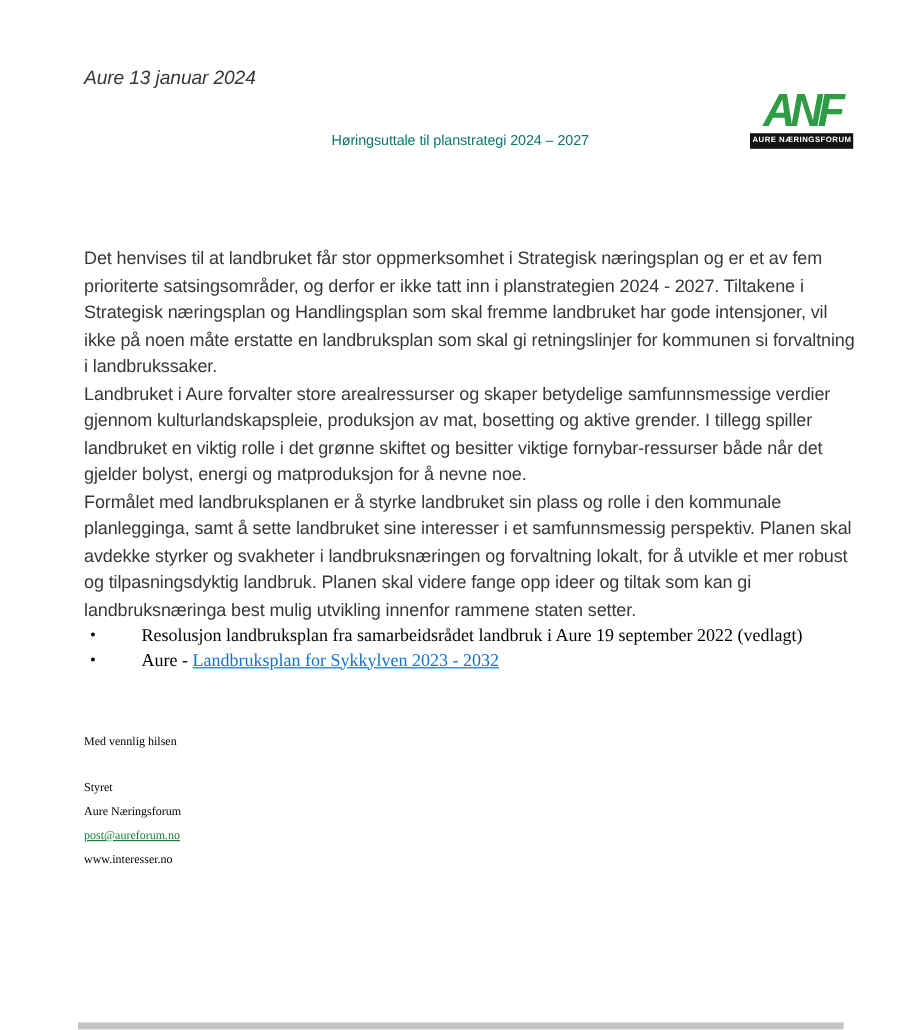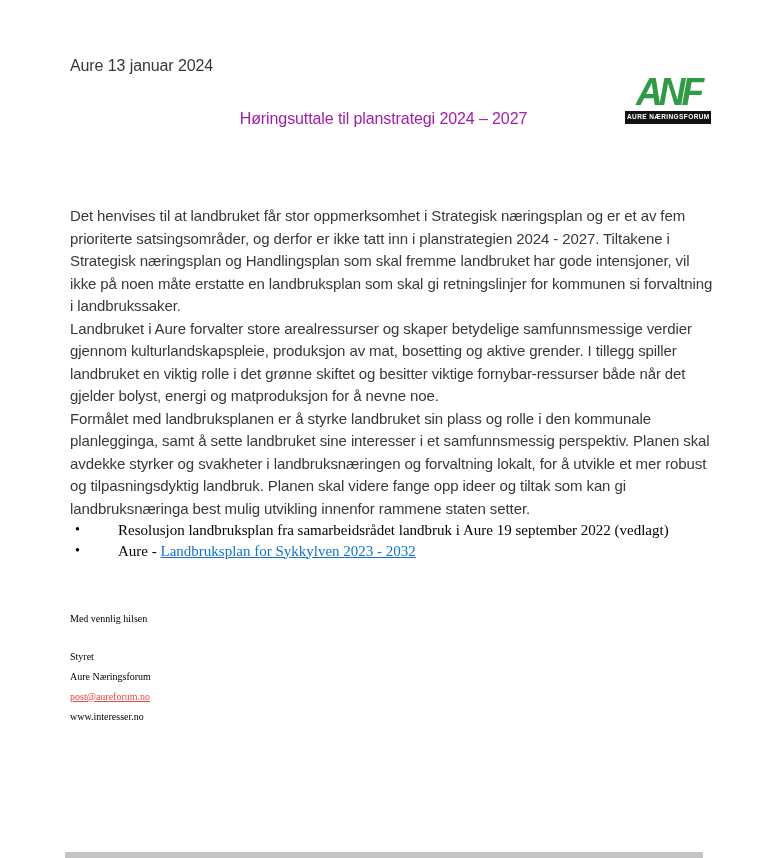--- a/index.html
+++ b/index.html
@@ -12,20 +12,21 @@
     overflow: hidden;
     font-family: "Liberation Sans", sans-serif;
   }
   .date {
     position: absolute;
     left: 70px;
     top: 57px;
     font-size: 16px;
     color: #383838;
     letter-spacing: -0.1px;
+    font-style: italic;
   }
   .logo {
     position: absolute;
     top: 26px;
     right: 56px;
     width: 86px;
     text-align: center;
     margin-top: 48px;
   }
   .logo-acronym {
@@ -48,22 +49,22 @@
     letter-spacing: 0.4px;
     padding: 3px 2px;
     white-space: nowrap;
   }
   .title {
     position: absolute;
     top: 110px;
     left: 0;
     width: 100%;
     text-align: center;
-    font-size: 16px;
-    color: #a21caf;
+    font-size: 12px;
+    color: #0f766e;
     letter-spacing: -0.1px;
   }
   .content {
     position: absolute;
     left: 70px;
     top: 205px;
     width: 648px;
     font-size: 15px;
     line-height: 22.5px;
     color: #383838;
@@ -104,21 +105,21 @@
   .closing {
     margin-top: 48px;
     font-family: "Liberation Serif", serif;
     font-size: 10px;
     line-height: 20px;
     color: #000000;
     letter-spacing: 0;
   }
   .closing .salutation { margin-bottom: 18px; }
   .email-link {
-    color: #ef4444;
+    color: #15803d;
     text-decoration: underline;
     cursor: pointer;
   }
   .bottom-strip {
     position: absolute;
     left: 65px;
     bottom: 0;
     width: 638px;
     height: 6px;
     background: #C4C4C4;

